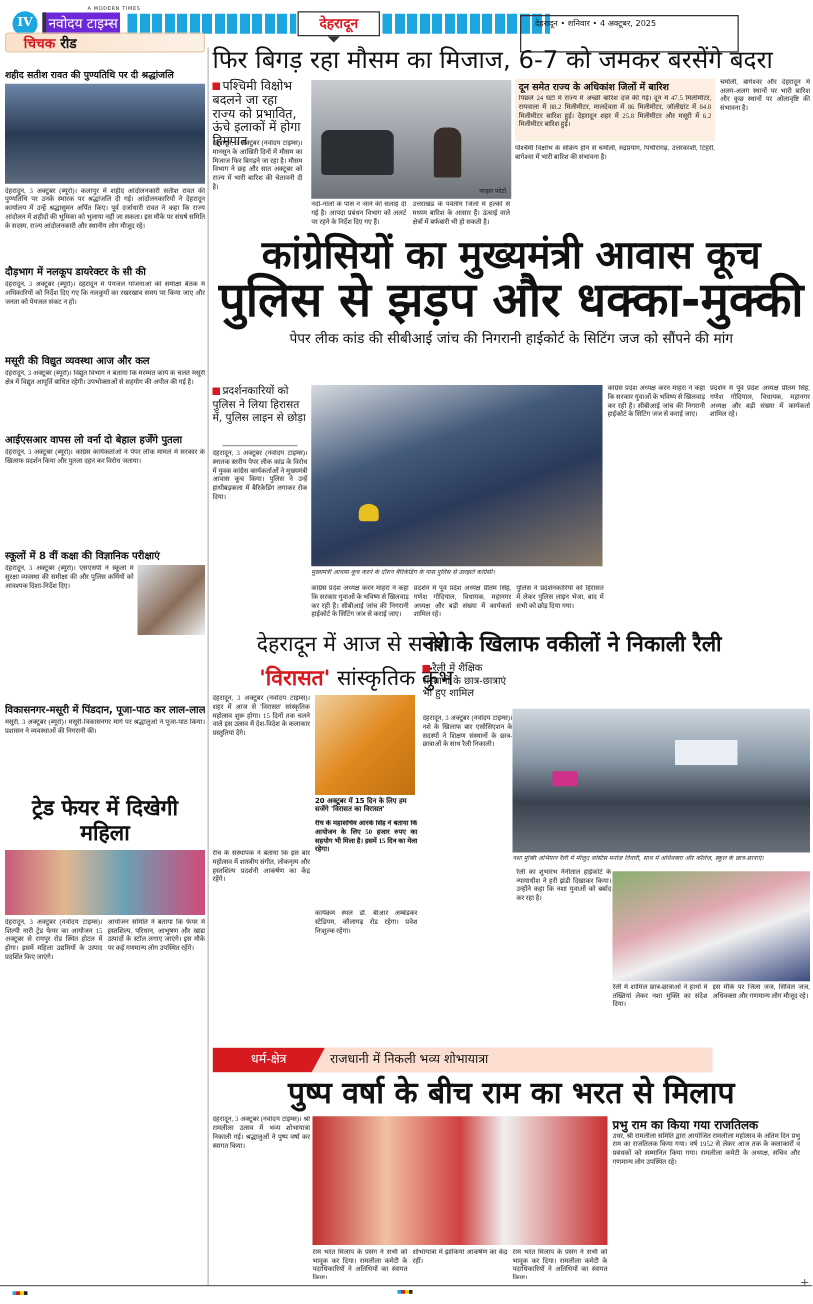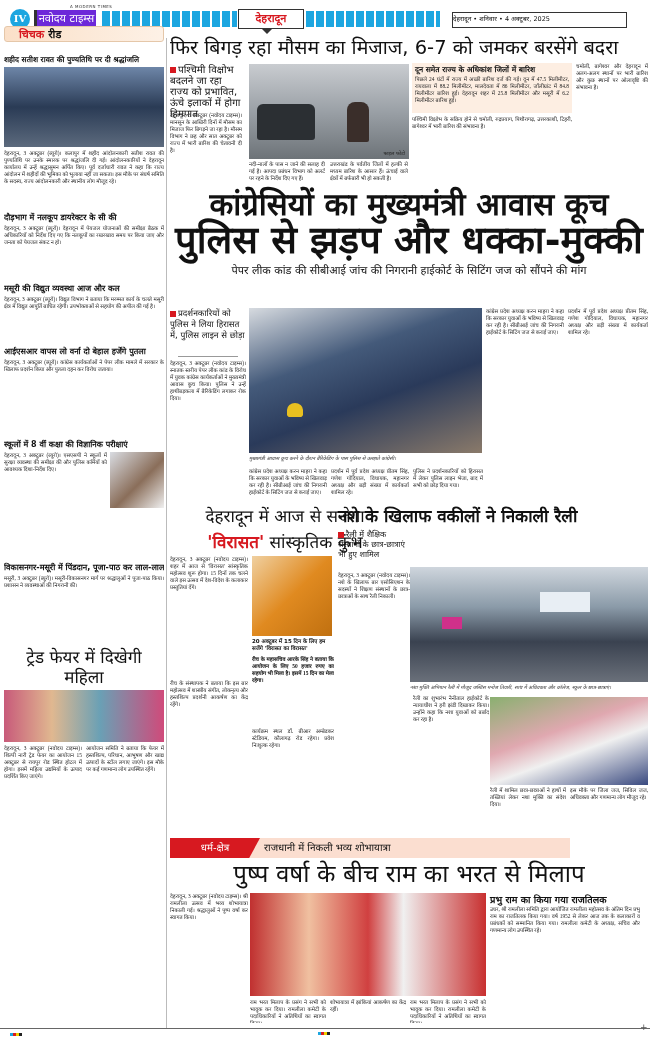--- a/index.html
+++ b/index.html
@@ -21,21 +21,21 @@
 <body>
 
 <div class="abs" style="left:0;top:0;width:650px;height:34px">
   <div class="abs" style="left:10px;top:9px;width:20px;height:20px;border-radius:50%;background:#1ca6e0;color:#fff;font-weight:bold;font-size:10px;text-align:center;line-height:20px;font-family:'DejaVu Serif',serif">IV</div>
   <div class="abs" style="left:70px;top:4px;font-size:4px;color:#333;letter-spacing:0.5px">A MODERN TIMES</div>
   <div class="abs" style="left:34px;top:10px;width:62px;height:18px;background:#6d28d9;border-left:3px solid #333;color:#fff;font-weight:normal;font-size:11px;line-height:18px;text-align:center">नवोदय टाइम्स</div>
   <div class="abs stripes" style="left:102px;top:11px;width:135px;height:16px"></div>
   <div class="abs" style="left:238px;top:9px;width:66px;height:20px;border:1px solid #333;background:#fff;text-align:center;font-weight:bold;font-size:11px;color:#d71920;line-height:18px">देहरादून</div>
   <div class="abs" style="left:262px;top:29px;width:0;height:0;border-left:5px solid transparent;border-right:5px solid transparent;border-top:5px solid #333"></div>
   <div class="abs stripes" style="left:306px;top:11px;width:134px;height:16px"></div>
-  <div class="abs" style="left:452px;top:12px;width:175px;height:16px;border:1px solid #333;font-size:6.5px;line-height:12px;padding-left:0;white-space:nowrap">देहरादून • शनिवार • 4 अक्टूबर, 2025</div>
+  <div class="abs" style="left:416px;top:12px;width:175px;height:30px;border:1px solid #333;font-size:6.5px;line-height:12px;padding-left:11px;white-space:nowrap">देहरादून • शनिवार • 4 अक्टूबर, 2025</div>
 </div>
 
 <div class="abs" style="left:4px;top:26px;width:160px;height:1000px">
   <div style="height:16px;background:linear-gradient(90deg,#fbe0c8,#fdf1e6);border-radius:3px;border:1px solid #e5c7a9;padding-left:14px;font-weight:bold;font-size:11px;line-height:15px">
     <span style="color:#d71920">चिचक</span>
     <span>रीड</span>
   </div>
   <div class="sub" style="margin-top:13px;font-size:7.5px;line-height:10px;white-space:nowrap;overflow:hidden">शहीद सतीश रावत की पुण्यतिथि पर दी श्रद्धांजलि</div>
   <div class="img" style="height:80px;margin-top:2px;background:linear-gradient(180deg,#6e86a8,#2a3b55 50%,#5c6a7d)"></div>
   <div class="txt" style="height:62px;margin-top:3px">देहरादून, 3 अक्टूबर (ब्यूरो)। कलापुर में शहीद आंदोलनकारी सतीश रावत की पुण्यतिथि पर उनके स्मारक पर श्रद्धांजलि दी गई। आंदोलनकारियों ने देहरादून कार्यालय में उन्हें श्रद्धासुमन अर्पित किए। पूर्व दर्जाधारी रावत ने कहा कि राज्य आंदोलन में शहीदों की भूमिका को भुलाया नहीं जा सकता। इस मौके पर संघर्ष समिति के सदस्य, राज्य आंदोलनकारी और स्थानीय लोग मौजूद रहे।</div>
@@ -45,21 +45,21 @@
   <div class="txt" style="height:50px;margin-top:2px">देहरादून, 3 अक्टूबर (ब्यूरो)। विद्युत विभाग ने बताया कि मरम्मत कार्य के चलते मसूरी क्षेत्र में विद्युत आपूर्ति बाधित रहेगी। उपभोक्ताओं से सहयोग की अपील की गई है।</div>
   <div class="sub" style="font-size:8px;white-space:nowrap;overflow:hidden">आईएसआर वापस लो वर्ना दो बेहाल हर्जेंगे पुतला</div>
   <div class="txt" style="height:80px;margin-top:2px">देहरादून, 3 अक्टूबर (ब्यूरो)। कांग्रेस कार्यकर्ताओं ने पेपर लीक मामले में सरकार के खिलाफ प्रदर्शन किया और पुतला दहन कर विरोध जताया।</div>
   <div class="sub" style="font-size:8px;white-space:nowrap;overflow:hidden">स्कूलों में 8 वीं कक्षा की विज्ञानिक परीक्षाएं</div>
   <div style="display:flex;gap:3px;margin-top:2px">
     <div class="txt" style="height:110px;flex:1">देहरादून, 3 अक्टूबर (ब्यूरो)। एसएसपी ने स्कूलों में सुरक्षा व्यवस्था की समीक्षा की और पुलिस कर्मियों को आवश्यक दिशा-निर्देश दिए।</div>
     <div class="img" style="width:54px;height:56px;background:linear-gradient(135deg,#d9dce2,#8a6e5a 55%,#f0f0f0)"></div>
   </div>
   <div class="sub" style="font-size:8px;white-space:nowrap;overflow:hidden">विकासनगर-मसूरी में पिंडदान, पूजा-पाठ कर लाल-लाल धनी</div>
   <div class="txt" style="height:60px;margin-top:2px">मसूरी, 3 अक्टूबर (ब्यूरो)। मसूरी-विकासनगर मार्ग पर श्रद्धालुओं ने पूजा-पाठ किया। प्रशासन ने व्यवस्थाओं की निगरानी की।</div>
-  <div class="hd" style="font-weight:normal;font-size:17px;text-align:center;line-height:20px;margin-top:12px">ट्रेड फेयर में दिखेगी महिला</div>
+  <div class="hd" style="font-weight:bold;font-size:17px;text-align:center;line-height:20px;margin-top:2px">ट्रेड फेयर में दिखेगी महिला</div>
   <div class="img" style="height:52px;margin-top:3px;background:linear-gradient(90deg,#c85a7a,#e0b890 30%,#6aa0b5 60%,#d04a7a)"></div>
   <div style="display:flex;gap:4px;margin-top:3px">
     <div class="txt" style="flex:1;height:150px">देहरादून, 3 अक्टूबर (नवोदय टाइम्स)। शिल्पी नारी ट्रेड फेयर का आयोजन 15 अक्टूबर से रायपुर रोड स्थित होटल में होगा। इसमें महिला उद्यमियों के उत्पाद प्रदर्शित किए जाएंगे।</div>
     <div class="txt" style="flex:1;height:150px">आयोजन समिति ने बताया कि फेयर में हस्तशिल्प, परिधान, आभूषण और खाद्य उत्पादों के स्टॉल लगाए जाएंगे। इस मौके पर कई गणमान्य लोग उपस्थित रहेंगे।</div>
   </div>
 </div>
 
 <div class="abs vrule" style="left:166px;top:38px;height:990px"></div>
 
 <div class="hd abs" style="left:170px;top:38px;width:478px;font-weight:normal;font-size:19.5px;white-space:nowrap">फिर बिगड़ रहा मौसम का मिजाज, 6-7 को जमकर बरसेंगे बदरा</div>
@@ -116,21 +116,21 @@
 </div>
 <div class="abs cap" style="left:410px;top:684px;width:238px">नशा मुक्ति अभियान रैली में मौजूद जस्टिस मनोज तिवारी, साथ में अधिवक्ता और कॉलेज, स्कूल के छात्र-छात्राएं।</div>
 <div class="abs txt" style="left:413px;top:695px;width:76px;height:135px">रैली का शुभारंभ नैनीताल हाईकोर्ट के न्यायाधीश ने हरी झंडी दिखाकर किया। उन्होंने कहा कि नशा युवाओं को बर्बाद कर रहा है।</div>
 <div class="abs img" style="left:490px;top:697px;width:158px;height:88px;background:linear-gradient(160deg,#8ab070,#e0a8b0 40%,#f0f0f0 60%,#3a4a80)"></div>
 <div class="abs txt" style="left:490px;top:787px;width:76px;height:43px">रैली में शामिल छात्र-छात्राओं ने हाथों में तख्तियां लेकर नशा मुक्ति का संदेश दिया।</div>
 <div class="abs txt" style="left:570px;top:787px;width:78px;height:43px">इस मौके पर जिला जज, सिविल जज, अधिवक्ता और गणमान्य लोग मौजूद रहे।</div>
 
 <div class="abs" style="left:170px;top:838px;width:400px;height:20px;background:#fbded0"></div>
 <div class="abs" style="left:170px;top:838px;width:90px;height:20px;background:#d71920;color:#fff;font-size:10px;line-height:20px;text-align:center;clip-path:polygon(0 0,100% 0,88% 100%,0 100%)">धर्म-क्षेत्र</div>
 <div class="abs" style="left:264px;top:838px;font-size:10px;line-height:20px;white-space:nowrap">राजधानी में निकली भव्य शोभायात्रा</div>
-<div class="hd abs" style="left:170px;top:862px;width:478px;font-weight:normal;font-size:24px;text-align:center;white-space:nowrap">पुष्प वर्षा के बीच राम का भरत से मिलाप</div>
+<div class="hd abs" style="left:170px;top:862px;width:478px;font-weight:bold;font-size:24px;text-align:center;white-space:nowrap">पुष्प वर्षा के बीच राम का भरत से मिलाप</div>
 <div class="abs txt" style="left:170px;top:893px;width:78px;height:130px">देहरादून, 3 अक्टूबर (नवोदय टाइम्स)। श्री रामलीला उत्सव में भव्य शोभायात्रा निकाली गई। श्रद्धालुओं ने पुष्प वर्षा कर स्वागत किया।</div>
 <div class="abs img" style="left:250px;top:893px;width:236px;height:103px;background:linear-gradient(90deg,#c03030,#f0c0a0 25%,#d04040 50%,#f0f0f0 65%,#c83030)"></div>
 <div class="abs txt" style="left:250px;top:999px;width:76px;height:24px">राम भरत मिलाप के प्रसंग ने सभी को भावुक कर दिया। रामलीला कमेटी के पदाधिकारियों ने अतिथियों का स्वागत किया।</div>
 <div class="abs txt" style="left:330px;top:999px;width:76px;height:24px">शोभायात्रा में झांकियां आकर्षण का केंद्र रहीं।</div>
 <div class="abs txt" style="left:410px;top:999px;width:76px;height:24px">राम भरत मिलाप के प्रसंग ने सभी को भावुक कर दिया। रामलीला कमेटी के पदाधिकारियों ने अतिथियों का स्वागत किया।</div>
 <div class="abs" style="left:490px;top:893px;width:158px;font-size:9.5px;font-weight:bold;white-space:nowrap">प्रभु राम का किया गया राजतिलक</div>
 <div class="abs txt" style="left:490px;top:906px;width:150px;height:118px">उधर, श्री रामलीला समिति द्वारा आयोजित रामलीला महोत्सव के अंतिम दिन प्रभु राम का राजतिलक किया गया। वर्ष 1952 से लेकर आज तक के कलाकारों व प्रबंधकों को सम्मानित किया गया। रामलीला कमेटी के अध्यक्ष, सचिव और गणमान्य लोग उपस्थित रहे।</div>
 
 <div class="abs rule" style="left:0;top:1028px;width:650px;background:#666"></div>
 <div class="abs" style="left:10px;top:1033px;width:12px;height:3px;background:linear-gradient(90deg,#1ca6e0 25%,#d71920 25% 50%,#f0d000 50% 75%,#222 75%)"></div>

